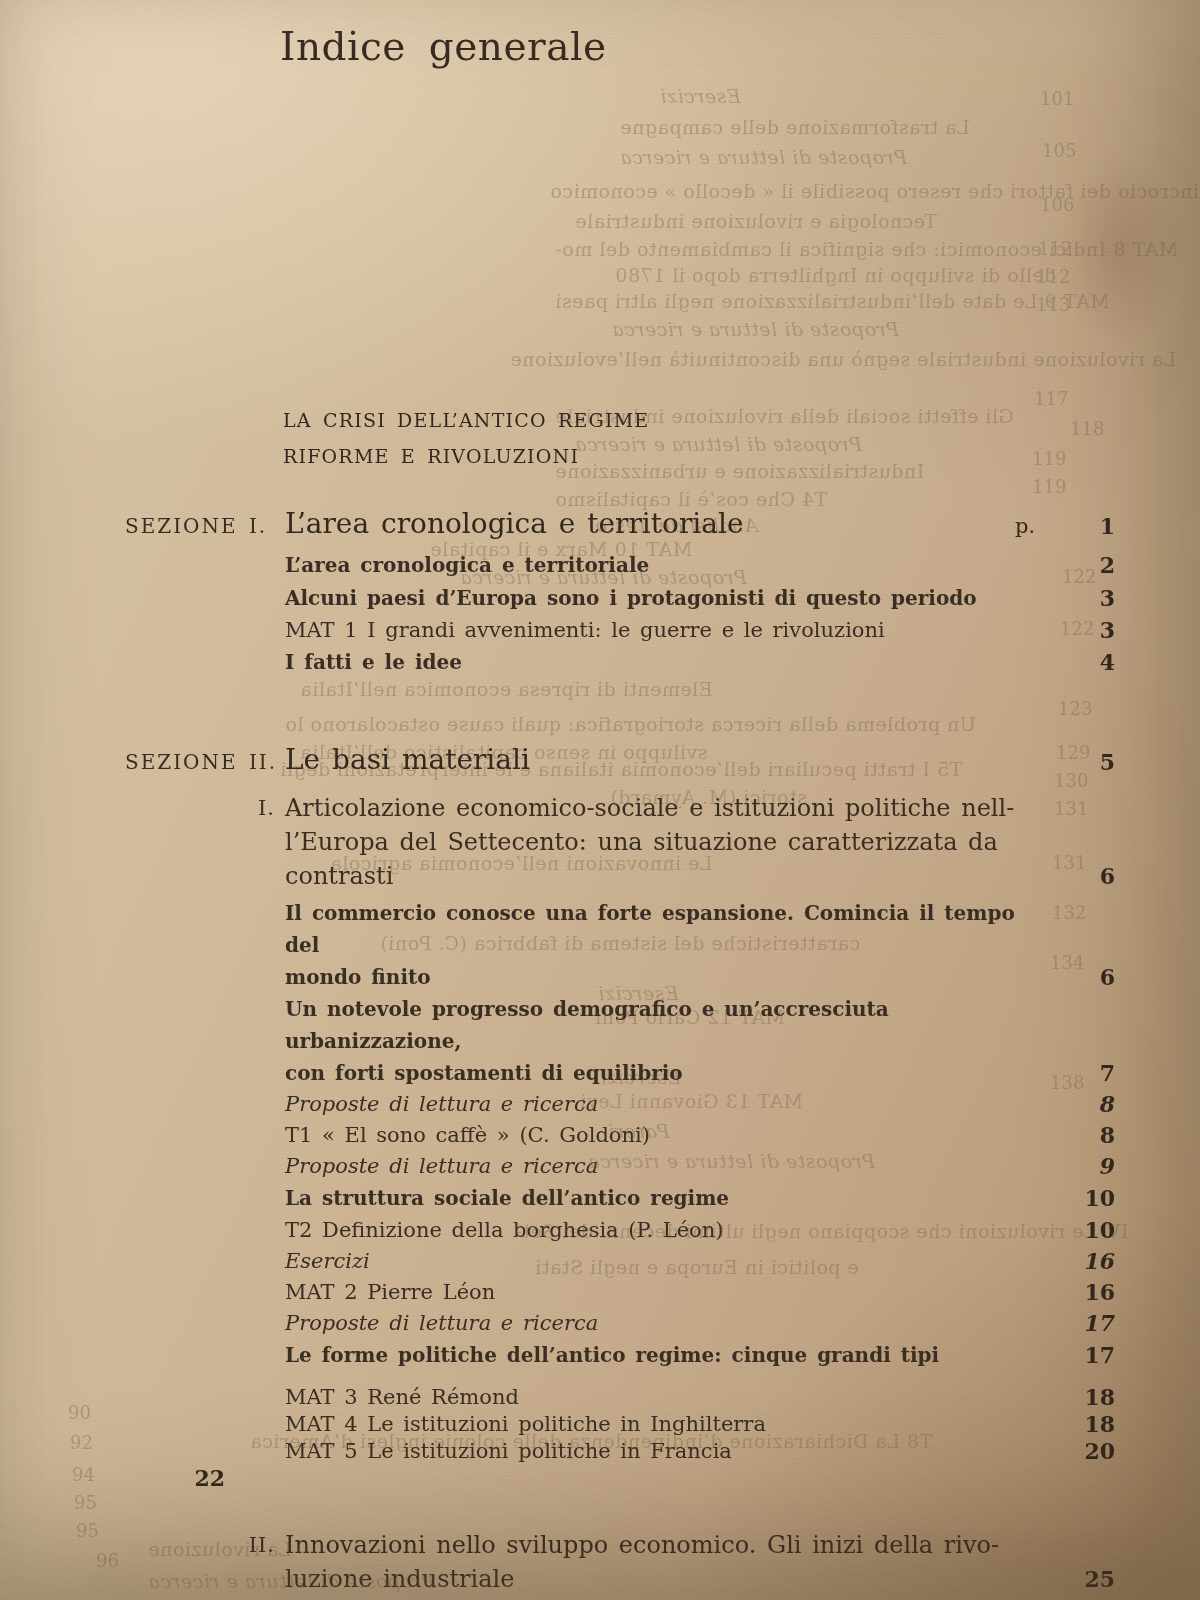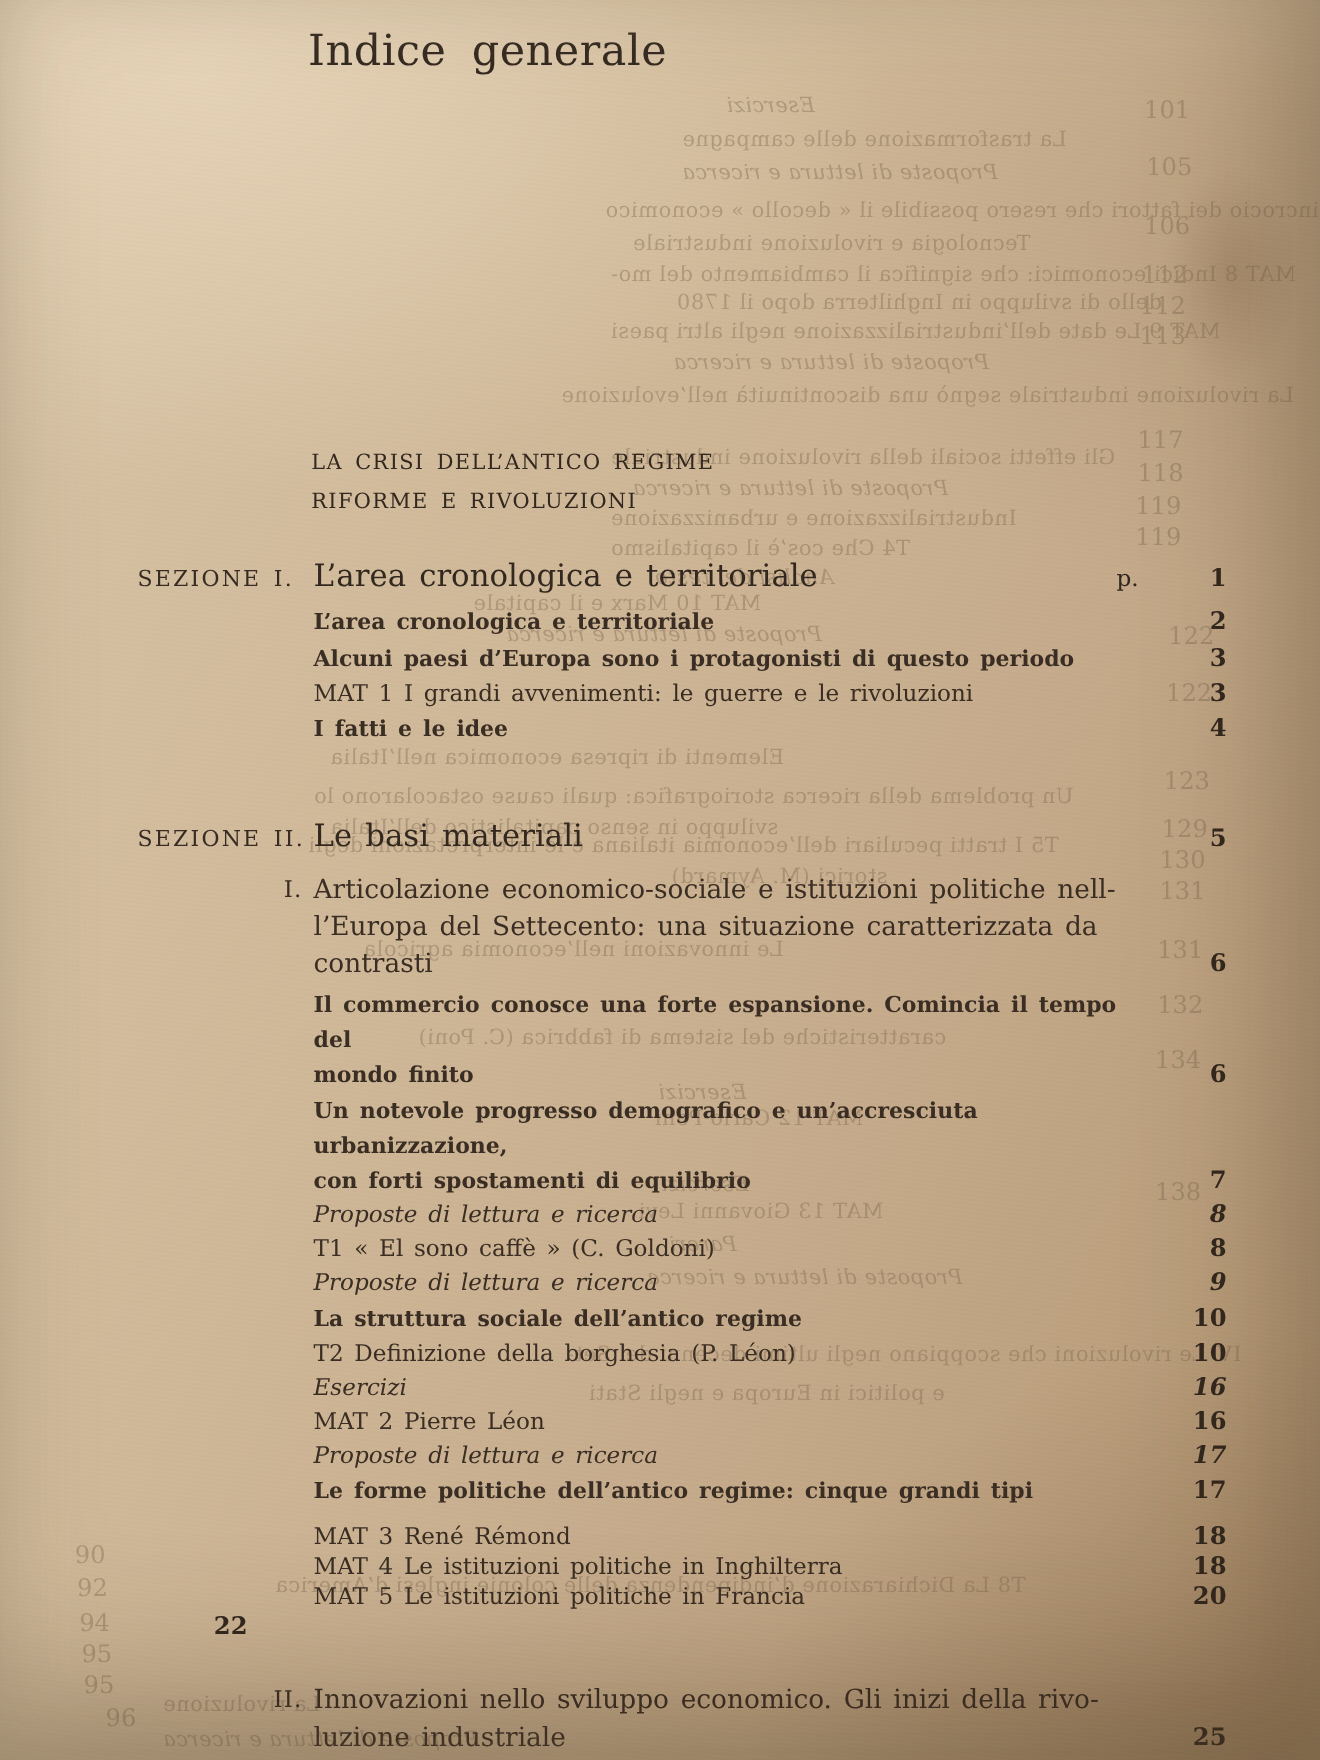--- a/index.html
+++ b/index.html
@@ -17,21 +17,21 @@
   .page::after{
     content:"";position:absolute;inset:0;pointer-events:none;
     box-shadow: inset -45px -70px 130px rgba(66,46,26,.28), inset 0 -18px 60px rgba(66,46,26,.12), inset 12px 8px 80px rgba(240,225,200,.18);
   }
   .grain{position:absolute;inset:0;pointer-events:none;opacity:.5;
     background:repeating-linear-gradient(7deg, rgba(60,40,20,.02) 0 2px, rgba(255,245,225,.02) 2px 4px);}
   
   .bleed{position:absolute;inset:0;color:#7d664e;opacity:.40;filter:blur(0.6px);pointer-events:none;}
   .bl{position:absolute;transform:scaleX(-1);white-space:nowrap;font-size:19px;letter-spacing:.5px;}
   .bli{font-style:italic;}
-  .bn{position:absolute;white-space:nowrap;font-size:22px;}
+  .bn{position:absolute;white-space:nowrap;font-size:18px;}
   
   .content{position:absolute;inset:0;margin-left:20px;}
   .book-title{position:absolute;top:24px;left:260px;font-size:39px;color:#33281f;word-spacing:10px;letter-spacing:.5px;}
   .heading{position:absolute;top:402px;left:263px;font-size:19px;line-height:36px;font-weight:400;letter-spacing:1.2px;color:#33281f;word-spacing:4px;}
   .toc{position:absolute;top:505px;left:105px;width:1000px;}
   .row{display:flex;align-items:flex-end;word-spacing:3px;}
   .row .t{flex:1;min-width:0;}
   .row .pg{width:110px;padding-right:10px;box-sizing:border-box;display:flex;justify-content:flex-end;font-size:22px;font-weight:600;color:#32271e;line-height:inherit;}
   .row .pg .prefix{margin-right:auto;font-weight:400;font-size:21px;}
   .sec{line-height:38px;}
@@ -97,21 +97,21 @@
     <span class="bl" style="left:148px;top:1538px">La rivoluzione</span>
     <span class="bl bli" style="left:148px;top:1570px">Proposte di lettura e ricerca</span>
 
     <span class="bn" style="left:1040px;top:88px">101</span>
     <span class="bn" style="left:1042px;top:140px">105</span>
     <span class="bn" style="left:1040px;top:194px">106</span>
     <span class="bn" style="left:1038px;top:238px">112</span>
     <span class="bn" style="left:1036px;top:266px">112</span>
     <span class="bn" style="left:1036px;top:294px">113</span>
     <span class="bn" style="left:1034px;top:388px">117</span>
-    <span class="bn" style="left:1034px;top:418px">118</span>
+    <span class="bn" style="left:1070px;top:418px">118</span>
     <span class="bn" style="left:1032px;top:448px">119</span>
     <span class="bn" style="left:1032px;top:476px">119</span>
     <span class="bn" style="left:1062px;top:566px">122</span>
     <span class="bn" style="left:1060px;top:618px">122</span>
     <span class="bn" style="left:1058px;top:698px">123</span>
     <span class="bn" style="left:1056px;top:742px">129</span>
     <span class="bn" style="left:1054px;top:770px">130</span>
     <span class="bn" style="left:1054px;top:798px">131</span>
     <span class="bn" style="left:1052px;top:852px">131</span>
     <span class="bn" style="left:1052px;top:902px">132</span>

